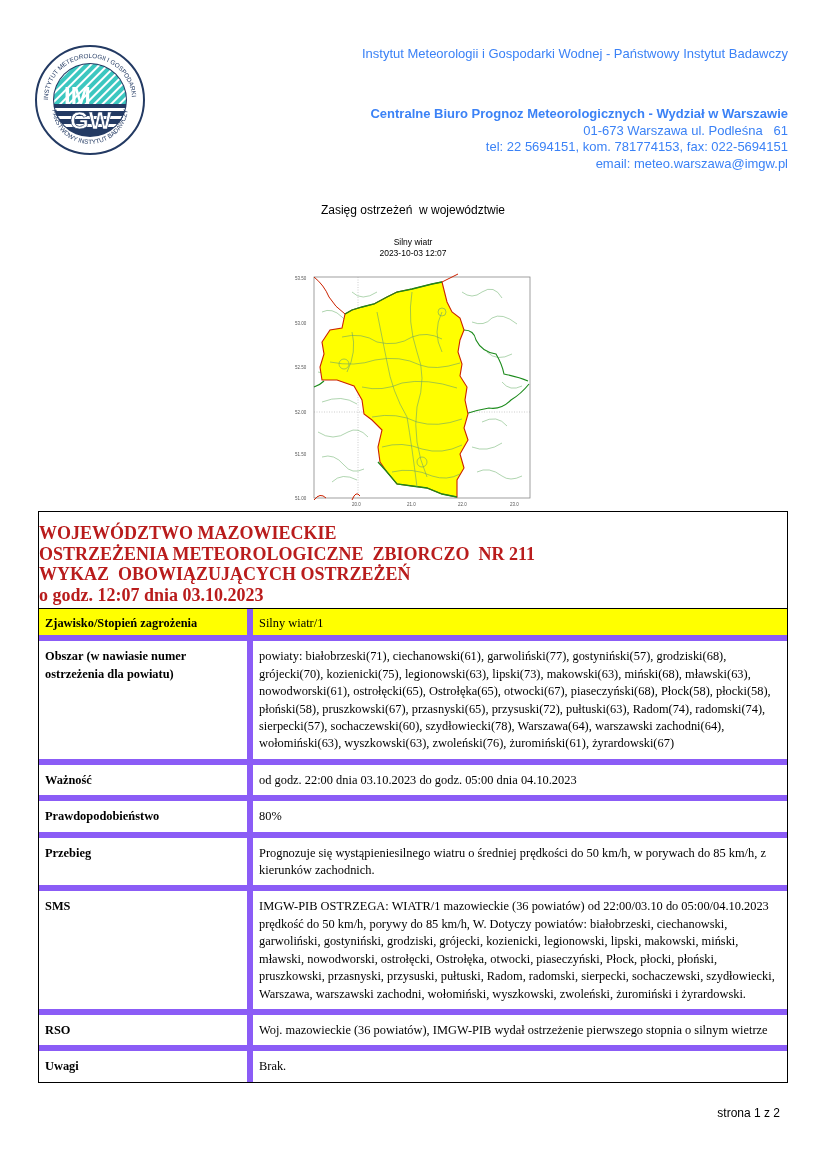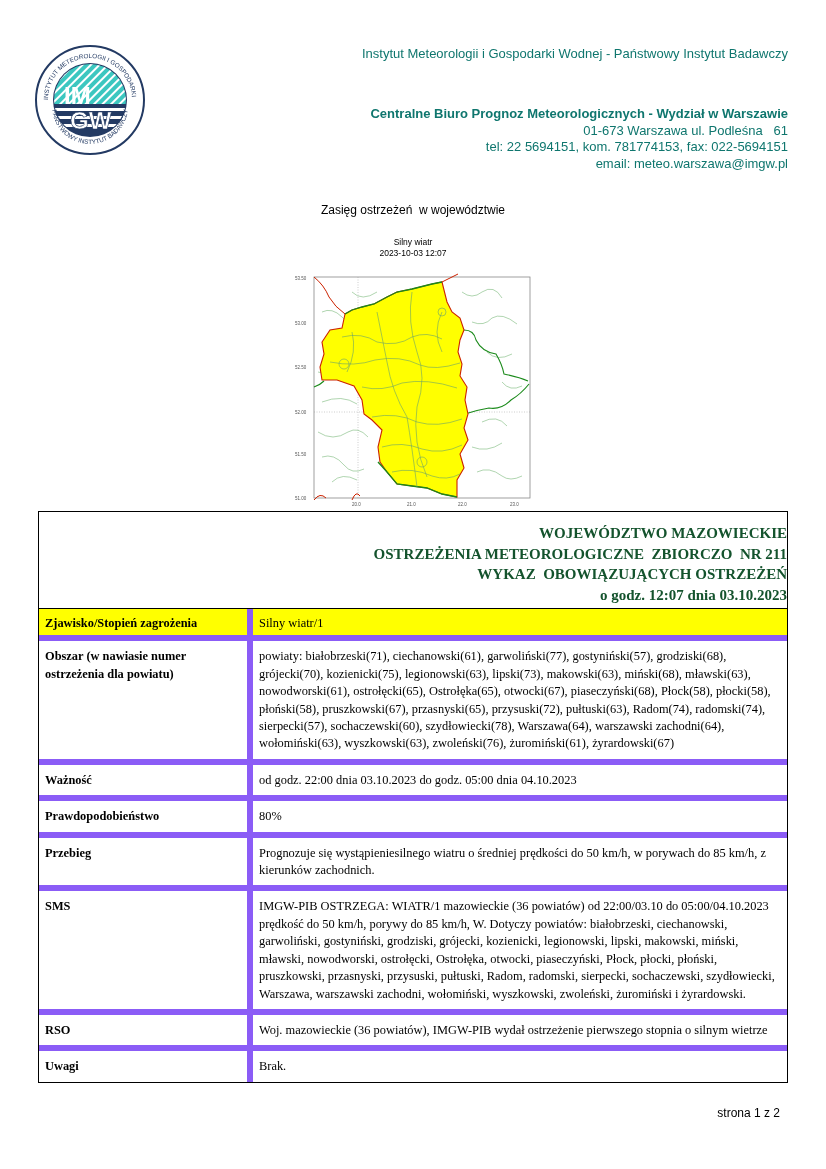--- a/index.html
+++ b/index.html
@@ -1,24 +1,24 @@
 <!DOCTYPE html>
 <html><head>
 <meta charset="utf-8">
 <style>
   html, body { margin:0; padding:0; background:#ffffff; }
   body { width:826px; height:1169px; position:relative; overflow:hidden; font-family:"Liberation Serif", serif; color:#000; }
   .logo { position:absolute; left:34px; top:44px; width:112px; height:112px; }
-  .hdr { position:absolute; right:38px; top:46px; text-align:right; font-family:"Liberation Sans", sans-serif; font-size:13px; line-height:16.4px; color:#0f766e; }
+  .hdr { position:absolute; right:38px; top:46px; text-align:right; font-family:"Liberation Sans", sans-serif; font-size:13px; line-height:16.4px; color:#3b82f6; }
   .hdr .bold { font-weight:bold;margin-top:44px; }
   .map-caption { position:absolute; left:0; width:826px; top:203px; text-align:center; font-family:"Liberation Sans", sans-serif; font-size:12px; }
   .map-title { position:absolute; left:330px; width:166px; top:237px; text-align:center; font-family:"Liberation Sans", sans-serif; font-size:8.5px; line-height:11px; }
   .map { position:absolute; left:292px; top:272px; width:246px; height:240px; }
   .report { position:absolute; left:38px; top:511px; width:750px; border:1.5px solid #000; box-sizing:border-box; }
-  .report-title { text-align:right; color:#14532d; font-weight:bold; font-size:15px; line-height:20.5px; padding:11px 0 3px; border-bottom:1px solid #000; }
+  .report-title { text-align:left; color:#b91c1c; font-weight:bold; font-size:18px; line-height:20.5px; padding:11px 0 3px; border-bottom:1px solid #000; }
   table { width:100%; border-collapse:collapse; font-size:12.4px; line-height:17.4px; }
   td { border:6px solid #8b5cf6; vertical-align:top; padding:7px 6px 6px; }
   tr:first-child td { border-top:none;margin-top:28px; }
   td:first-child { border-left:none; width:182px; font-weight:bold; }
   td:last-child { border-right:none; }
   tr:last-child td { border-bottom:none; }
   tr.hl td { background:#ffff00; padding:6px 6px 3px; }
   .footer { position:absolute; right:46px; top:1106px; font-family:Liberation Sans, sans-serif; font-size:12px; }
 </style>
 </head>

